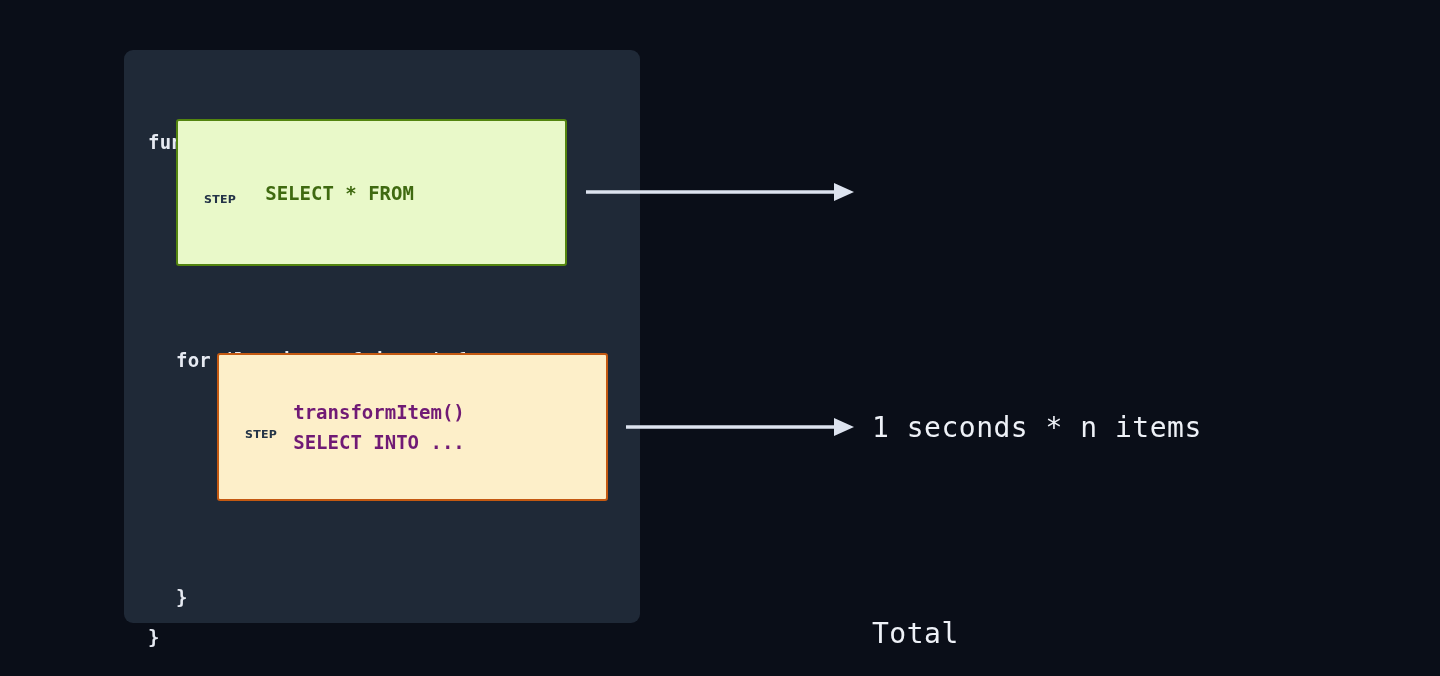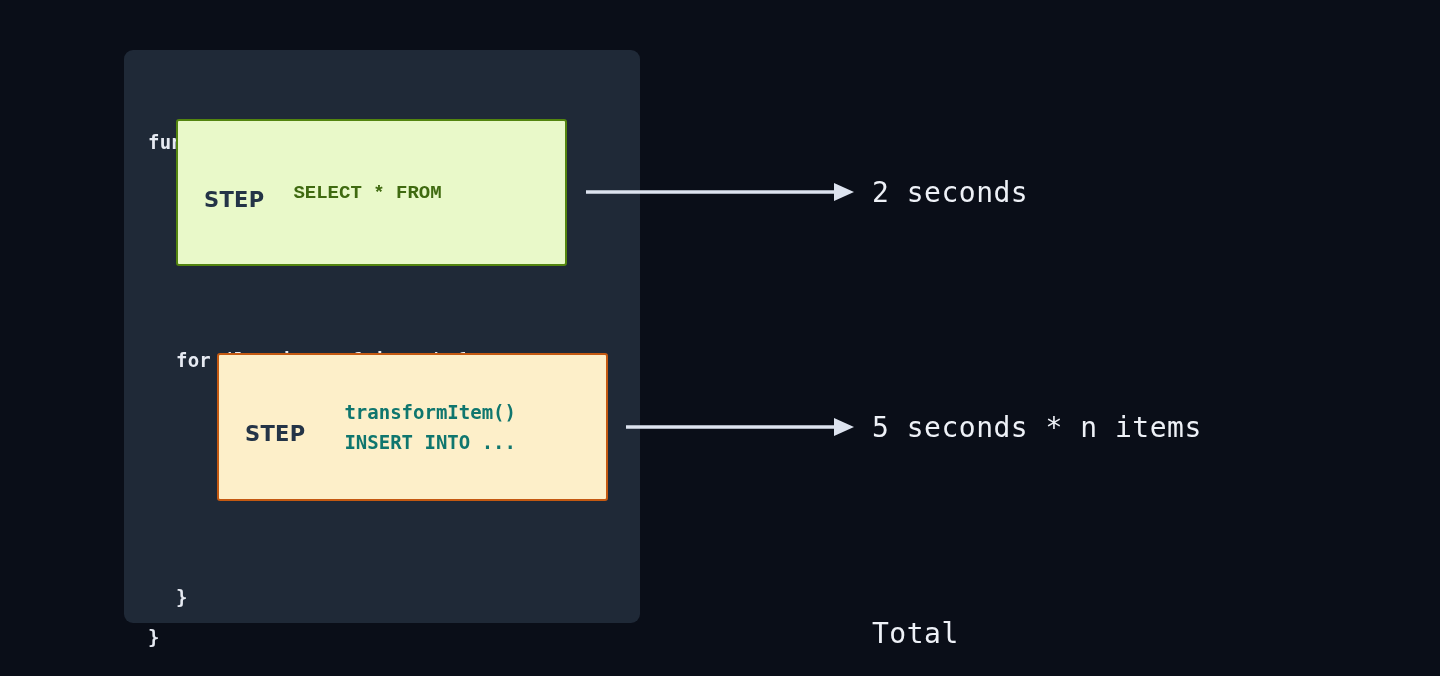--- a/index.html
+++ b/index.html
@@ -67,39 +67,39 @@
     left: 93px;
     top: 303px;
     width: 391px;
     height: 148px;
     background: #fdefc9;
     border: 2px solid #c45911;
   }
 
   .step-tag {
     font-family: "DejaVu Sans", sans-serif;
-    font-size: 21px;
+    font-size: 11px;
     font-weight: bold;
     color: #243447;
     letter-spacing: 0.3px;
     flex: 0 0 auto;
     margin-top: 14px;
   }
   .step-box-green .step-tag  { margin-left: 26px; }
   .step-box-orange .step-tag { margin-left: 26px; }
 
   .step-code {
     font-family: "DejaVu Sans Mono", monospace;
     font-size: 19px;
     font-weight: bold;
     line-height: 30px;
     white-space: pre;
   }
-  .step-box-green .step-code  { color: #3f6a10; margin-left: 29px; font-family: Liberation Mono, monospace; }
-  .step-box-orange .step-code { color: #0f766e; margin-left: 39px; }
+  .step-box-green .step-code  { color: #3f6a10; margin-left: 29px; }
+  .step-box-orange .step-code { color: #701a75; margin-left: 16px; }
 
   
   .arrow {
     position: absolute;
     height: 22px;
   }
   .arrow svg { display: block; overflow: visible; }
 
   
   .annot {
@@ -136,21 +136,21 @@
 
     <div class="step-box step-box-green">
       <span class="step-tag">STEP</span>
       <span class="step-code"><span>SELECT * FROM</span><br></span>
     </div>
 
     <div class="code-line line-for">for (let item of items) {</div>
 
     <div class="step-box step-box-orange">
       <span class="step-tag">STEP</span>
-      <span class="step-code"><span>transformItem()</span><br><span>INSERT INTO ...</span><br></span>
+      <span class="step-code"><span>transformItem()</span><br><span>SELECT INTO ...</span><br></span>
     </div>
 
     <div class="code-line line-close1">}</div>
 
     <div class="code-line line-close2">}</div>
   </div>
 
   <div class="arrow" style="left:586px; top:181px; width:270px;">
     <svg width="270" height="22" viewBox="0 0 270 22">
       <line x1="0" y1="11" x2="249" y2="11" stroke="#dde3ef" stroke-width="3.5"></line>
@@ -158,22 +158,21 @@
     </svg>
   </div>
 
   <div class="arrow" style="left:626px; top:416px; width:230px;">
     <svg width="230" height="22" viewBox="0 0 230 22">
       <line x1="0" y1="11" x2="209" y2="11" stroke="#dde3ef" stroke-width="3.5"></line>
       <polygon points="208,2 228,11 208,20" fill="#dde3ef"></polygon>
     </svg>
   </div>
 
-  <div class="annot annot-1">2 seconds</div>
 
-  <div class="annot annot-2">5 seconds * n items</div>
+  <div class="annot annot-2">1 seconds * n items</div>
 
   <div class="total-block">
     <div>Total</div>
     
   </div>
 
 </div>
 
 </body></html>

